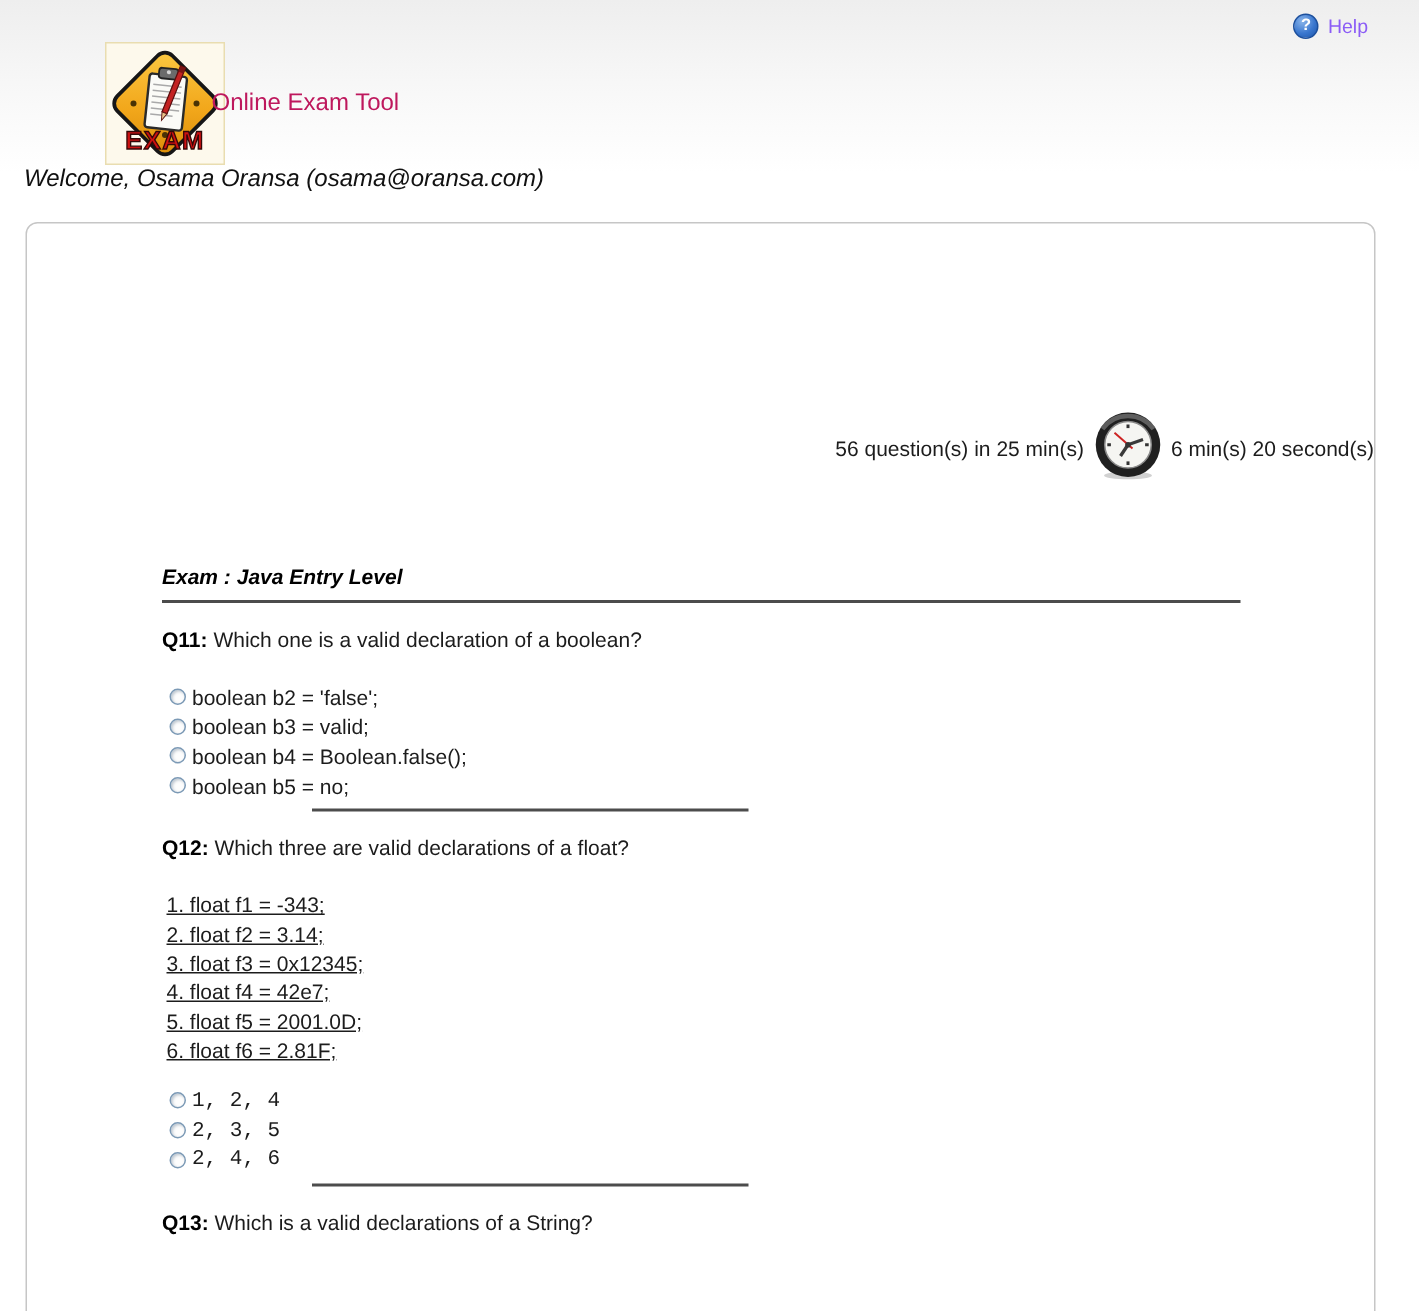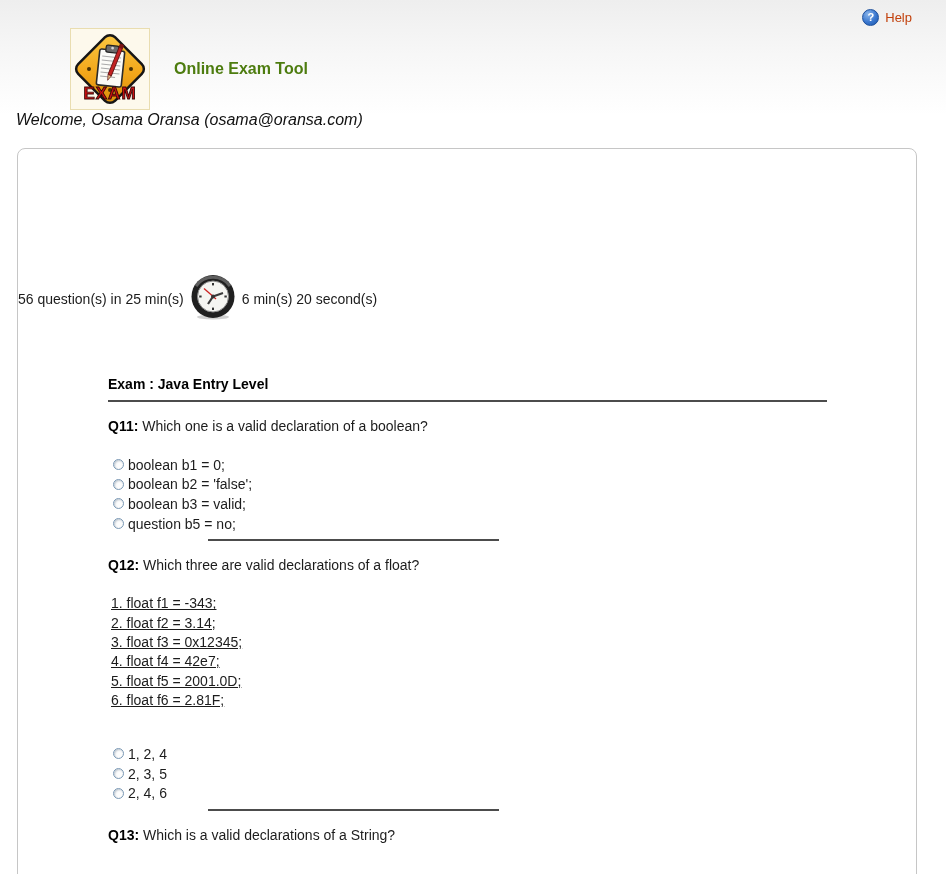--- a/index.html
+++ b/index.html
@@ -20,56 +20,56 @@
     cursor: pointer;
   }
   .help-badge {
     width: 17px; height: 17px; border-radius: 50%;
     background: radial-gradient(circle at 35% 28%, #8ab5ea, #3a77cf 55%, #1d55a8);
     border: 1px solid #1c4f9c;
     color: #ffffff; font-size: 11px; font-weight: bold;
     display: flex; align-items: center; justify-content: center;
     line-height: 1;
   }
-  .help-text { font-size: 13px; color: #c2410c; text-align: right; }
+  .help-text { font-size: 13px; color: #8b5cf6; text-align: right; }
 
   .logo-box { position: absolute; top: 28px; left: 70px; }
   .app-title {
-    position: absolute; top: 60px; left: 174px;
-    font-size: 16px; font-weight: bold; color: #4d7c0f;
+    position: absolute; top: 60px; left: 141px;
+    font-size: 16px; font-weight: normal; color: #be185d;
   }
   .welcome-line {
     position: absolute; top: 111px; left: 16px;
     font-size: 16px; font-style: italic; color: #111;
   }
 
   
   .exam-panel {
     margin-left: 17px;
     width: 900px; height: 880px;
     background: #ffffff;
     border: 1px solid #c6c6c6;
     border-radius: 8px;
   }
   .panel-content { padding-top: 124px; }
 
   .timer-row {
-    display: flex; align-items: center; justify-content: flex-start;
+    display: flex; align-items: center; justify-content: flex-end;
     gap: 5px; font-size: 14px; color: #1c1c1c;
   }
 
   .exam-section { margin: 52px 30px 0 90px; }
-  .exam-title { font-size: 14px; font-weight: bold; color: #000; line-height: 17px; }
+  .exam-title { font-size: 14px; font-weight: bold; color: #000; line-height: 17px; font-style: italic; }
   .title-rule { margin-top: 7px; width: 719px; height: 0; border-top: 2px solid #4c4c4c; }
 
   .q-head { margin-top: 14px; font-size: 14px; line-height: 20px; }
   .q-head b { color: #000; }
 
   .options { margin-top: 19px; margin-left: 5px; }
-  .options.gap-top { margin-top: 34px; }
+  .options.gap-top { margin-top: 14px; font-family: Liberation Mono, monospace; }
   .option-row { height: 19.6px; display: flex; align-items: center; }
   .radio {
     width: 11px; height: 11px; flex: 0 0 11px;
     border: 1px solid #7b99b5; border-radius: 50%;
     background: #fdfdfd;
     box-shadow: inset 1px 1px 2px rgba(110,130,150,0.45);
     margin-right: 4px; cursor: pointer;
   }
   .option-label { font-size: 14px; }
 
@@ -157,33 +157,33 @@
       <div class="title-rule"></div>
 
       <div>
         <p class="q-head">
           <b>Q11:</b>
           <span>Which one is a valid declaration of a boolean?</span>
         </p>
         <div class="options">
             <div class="option-row">
               <span class="radio"></span>
-              <span class="option-label">boolean b1 = 0;</span>
-            </div>
-            <div class="option-row">
-              <span class="radio"></span>
               <span class="option-label">boolean b2 = 'false';</span>
             </div>
             <div class="option-row">
               <span class="radio"></span>
               <span class="option-label">boolean b3 = valid;</span>
             </div>
             <div class="option-row">
               <span class="radio"></span>
-              <span class="option-label">question b5 = no;</span>
+              <span class="option-label">boolean b4 = Boolean.false();</span>
+            </div>
+            <div class="option-row">
+              <span class="radio"></span>
+              <span class="option-label">boolean b5 = no;</span>
             </div>
           </div>
         <div class="q-rule"></div>
       </div>
 
       <div>
         <p class="q-head">
           <b>Q12:</b>
           <span>Which three are valid declarations of a float?</span>
         </p>

